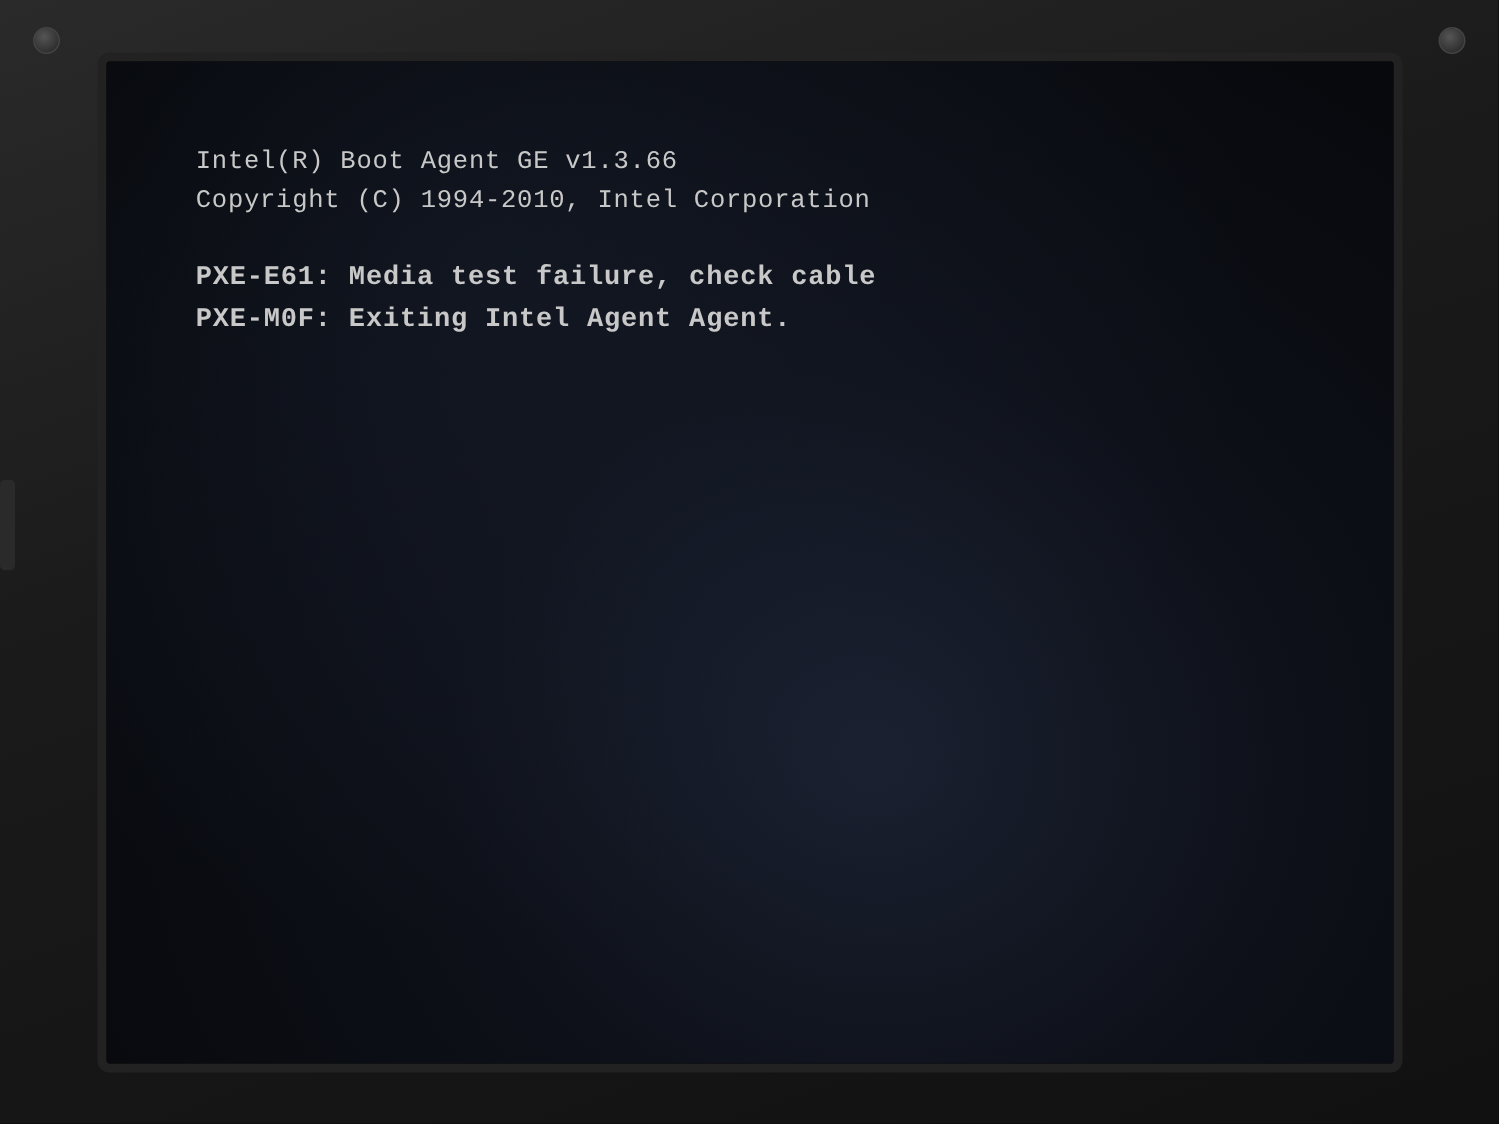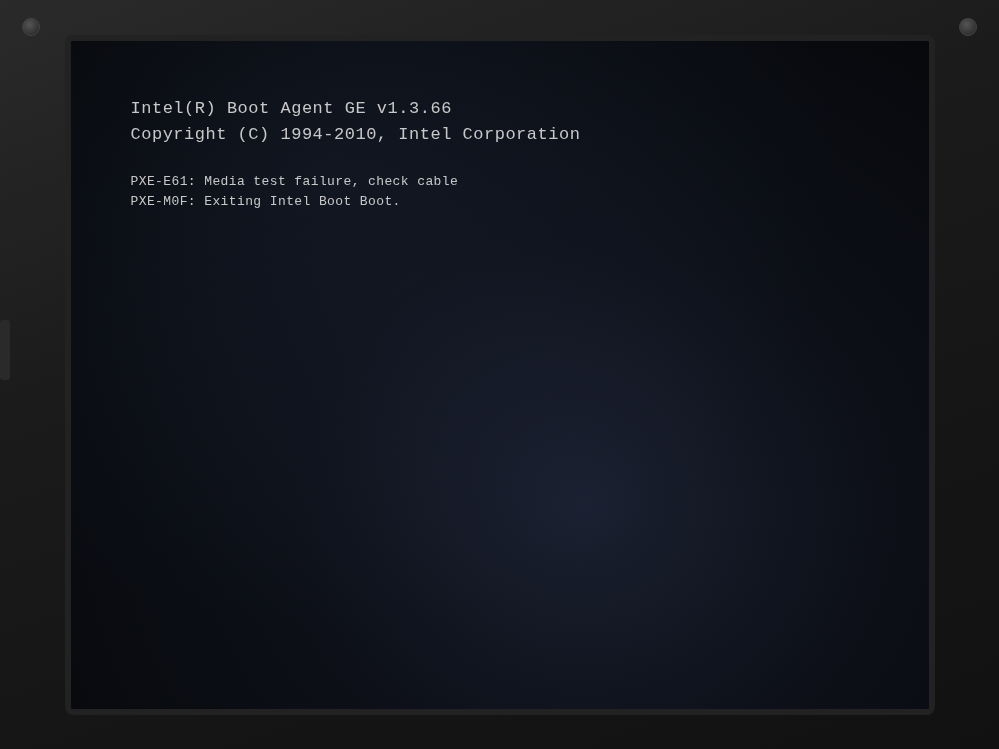--- a/index.html
+++ b/index.html
@@ -100,22 +100,22 @@
       margin-bottom: 24px;
     }
 
     .font-normal {
       font-size: 17px;
       font-weight: normal;
       letter-spacing: 0.03em;
     }
 
     .line-group-2 .line {
-      font-size: 13px;
-      font-weight: normal;
+      font-size: 18px;
+      font-weight: bold;
       letter-spacing: 0.03em;
     }
   </style>
 </head>
 <body>
 
 <div class="laptop-outer">
 
   <div class="screw screw-tl"></div>
   <div class="screw screw-tr"></div>
@@ -126,19 +126,19 @@
     <div class="screen">
       <div class="terminal-text">
 
         <div class="line-group-1">
           <span class="line font-normal">Intel(R) Boot Agent GE v1.3.66</span>
           <span class="line font-normal">Copyright (C) 1994-2010, Intel Corporation</span>
         </div>
 
         <div class="line-group-2">
           <span class="line">PXE-E61: Media test failure, check cable</span>
-          <span class="line">PXE-M0F: Exiting Intel Boot Boot.</span>
+          <span class="line">PXE-M0F: Exiting Intel Agent Agent.</span>
         </div>
 
       </div>
     </div>
   </div>
 </div>
 
 </body></html>

